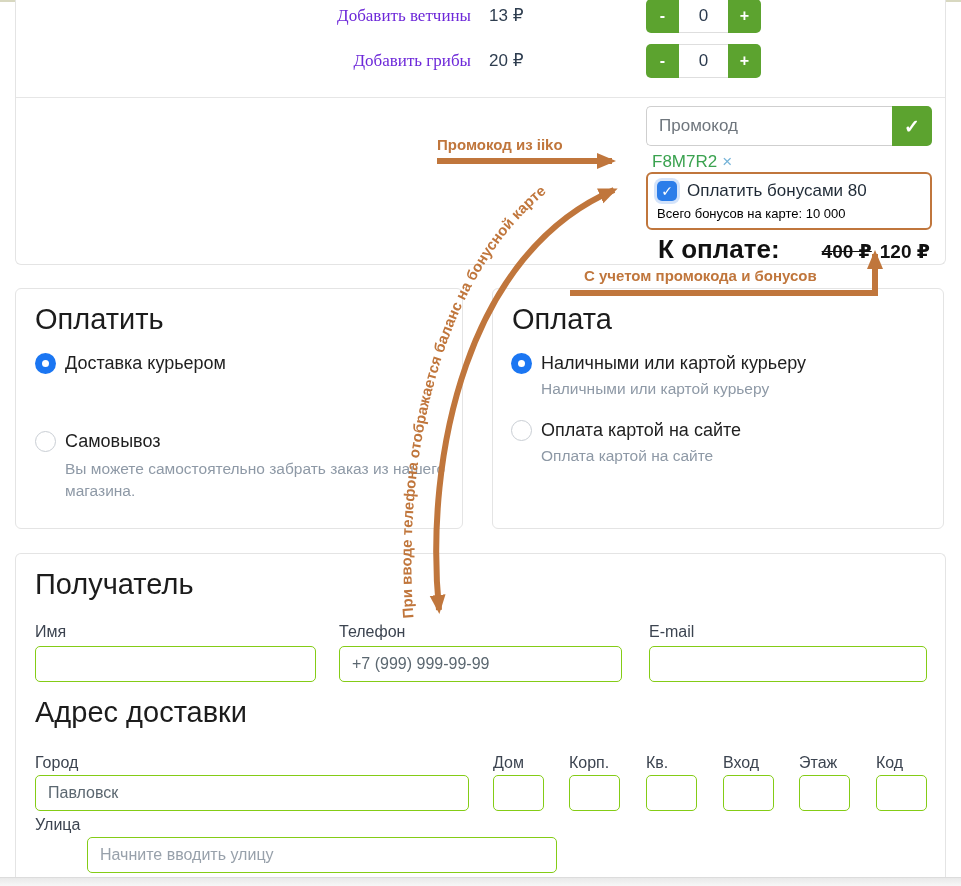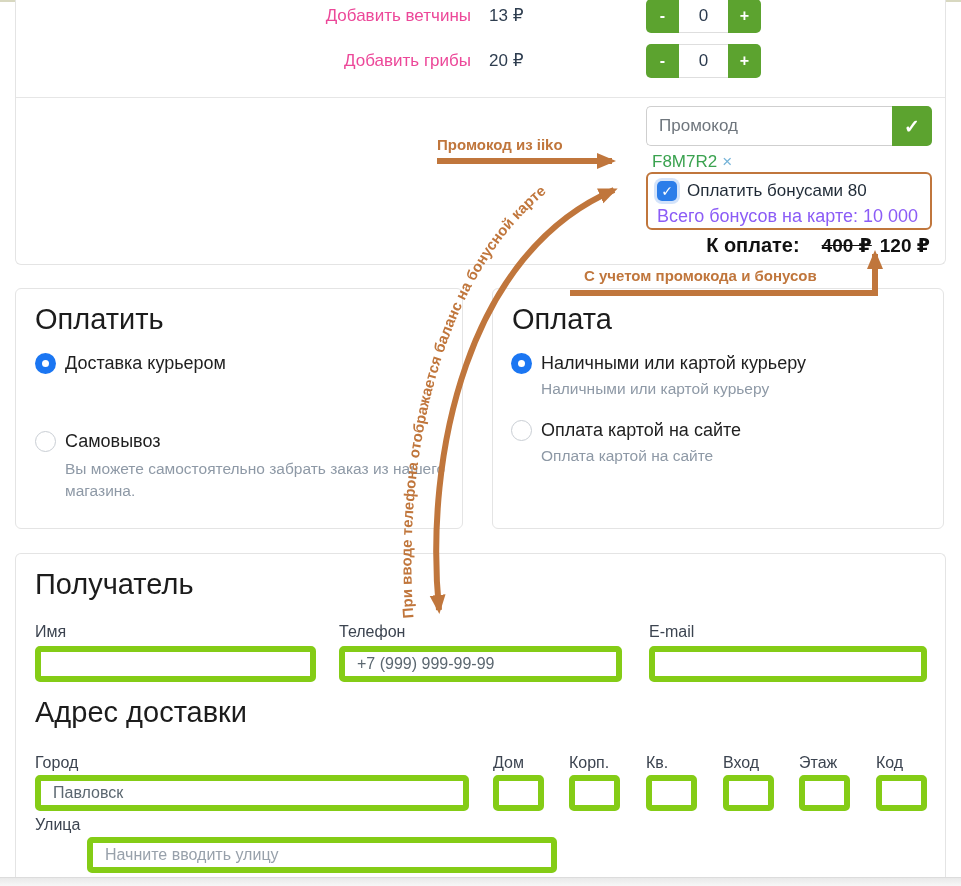--- a/index.html
+++ b/index.html
@@ -14,21 +14,21 @@
     border:1px solid #e4e4e4;border-radius:6px;
     box-sizing:border-box;
   }
   
   .top-strip{position:absolute;left:0;top:0;width:961px;height:2px;background:#d8d8c0;}
   .bottom-strip{position:absolute;left:0;bottom:0;width:961px;height:9px;
     background:linear-gradient(to bottom,#e9e9e9,#f7f7f7);border-top:1px solid #dcdcdc;box-sizing:border-box;}
   
   #cart-panel{left:15px;top:-4px;width:931px;height:269px;border-top:none;border-radius:0 0 6px 6px;}
   .addon-row{position:absolute;left:0;height:34px;width:100%;}
-  .addon-label{position:absolute;left:0;width:455px;text-align:right;line-height:34px;font-size:17px;color:#ec4899;}
+  .addon-label{position:absolute;left:0;width:455px;text-align:right;line-height:34px;font-size:17px;color:#6d28d9;font-family:Liberation Serif, serif;}
   .addon-price{position:absolute;left:473px;line-height:34px;font-size:17px;color:#2e3d4f;}
   .stepper{position:absolute;left:630px;top:0;width:115px;height:34px;display:flex;border-radius:5px;overflow:hidden;}
   .step-btn{width:33px;background:#5ca32f;color:#fff;font-size:16px;font-weight:bold;
     display:flex;align-items:center;justify-content:center;cursor:pointer;}
   .step-val{flex:1;background:#fff;border-top:1px solid #dedede;border-bottom:1px solid #dedede;
     display:flex;align-items:center;justify-content:center;font-size:17px;color:#2c3b4e;box-sizing:border-box;}
   .cart-divider{position:absolute;left:0;top:101px;width:100%;height:1px;background:#e6e6e6;}
   
   .promo-wrap{position:absolute;left:630px;top:110px;width:286px;height:40px;display:flex;justify-content:flex-end;}
   .promo-input{flex:1;border:1px solid #cfcfcf;border-right:none;border-radius:5px 0 0 5px;
@@ -38,41 +38,41 @@
     font-size:19px;font-weight:bold;cursor:pointer;display:flex;align-items:center;justify-content:center;}
   .applied-code{position:absolute;left:636px;top:156px;font-size:17px;font-weight:500;color:#3aa24f;}
   .applied-remove{color:#74b3d8;font-weight:400;margin-left:5px;cursor:pointer;}
   
   .bonus-box{position:absolute;left:630px;top:176px;width:286px;height:58px;
     border:2px solid #c0763c;border-radius:6px;box-sizing:border-box;padding:5px 9px;background:#fff;}
   .bonus-row{display:flex;align-items:center;gap:10px;height:24px;}
   .cb{width:20px;height:20px;border-radius:5px;background:#2b7de9;color:#fff;font-size:14px;font-weight:bold;
     display:flex;align-items:center;justify-content:center;box-shadow:0 0 0 3px rgba(130,175,240,.35);cursor:pointer;flex:0 0 auto;}
   .bonus-label{font-size:17px;color:#1f2a36;}
-  .bonus-balance{font-size:18px;color:#8b5cf6;margin-top:3px;}
+  .bonus-balance{font-size:13px;color:#000000;margin-top:3px;}
   
   .total-row{position:absolute;right:15px;top:238px;font-size:19px;color:#111;white-space:nowrap;}
-  .total-label{font-weight:bold;font-size:20px;margin-right:22px;}
+  .total-label{font-weight:bold;font-size:26px;margin-right:42px;}
   .old-price{text-decoration:line-through;font-weight:600;margin-right:8px;}
   .new-price{font-weight:600;}
   
   #delivery-panel{left:15px;top:288px;width:448px;height:241px;}
   #payment-panel{left:492px;top:288px;width:452px;height:241px;}
   .panel-title{position:absolute;left:19px;top:14px;font-size:29px;font-weight:400;color:#1c1c1c;}
   .opt-radio{position:absolute;width:21px;height:21px;border-radius:50%;box-sizing:border-box;cursor:pointer;}
   .opt-radio.on{background:#1b76f2;}
   .opt-radio.on::after{content:"";position:absolute;left:7px;top:7px;width:7px;height:7px;border-radius:50%;background:#fff;}
   .opt-radio.off{background:#fff;border:1px solid #c9ced4;}
   .opt-label{position:absolute;font-size:18px;color:#1f1f1f;cursor:pointer;}
   .opt-desc{position:absolute;font-size:15.5px;line-height:1.45;color:#8e99a6;}
   
   #form-panel{left:15px;top:553px;width:931px;height:345px;border-bottom:none;border-radius:6px 6px 0 0;}
   .section-title{position:absolute;font-size:29px;font-weight:400;color:#1c1c1c;}
   .field-label{position:absolute;font-size:16px;color:#3c4450;}
-  .txt{position:absolute;border:6px solid #84cc16;border-radius:5px;box-sizing:border-box;height:36px;
+  .txt{position:absolute;border:1px solid #84cc16;border-radius:5px;box-sizing:border-box;height:36px;
     font-size:16px;color:#5b6770;padding:0 12px;outline:none;background:#fff;font-family:inherit;}
   .txt::placeholder{color:#98a1ab;}
   
   .ann-svg{position:absolute;left:0;top:0;width:961px;height:886px;pointer-events:none;}
   .ann-text{font-size:15px;font-weight:600;fill:#c0763c;font-family:"Liberation Sans","DejaVu Sans",sans-serif;}
   .ann-stroke{fill:none;stroke:#c0763c;stroke-width:6;}
 </style>
 </head>
 <body>
 

